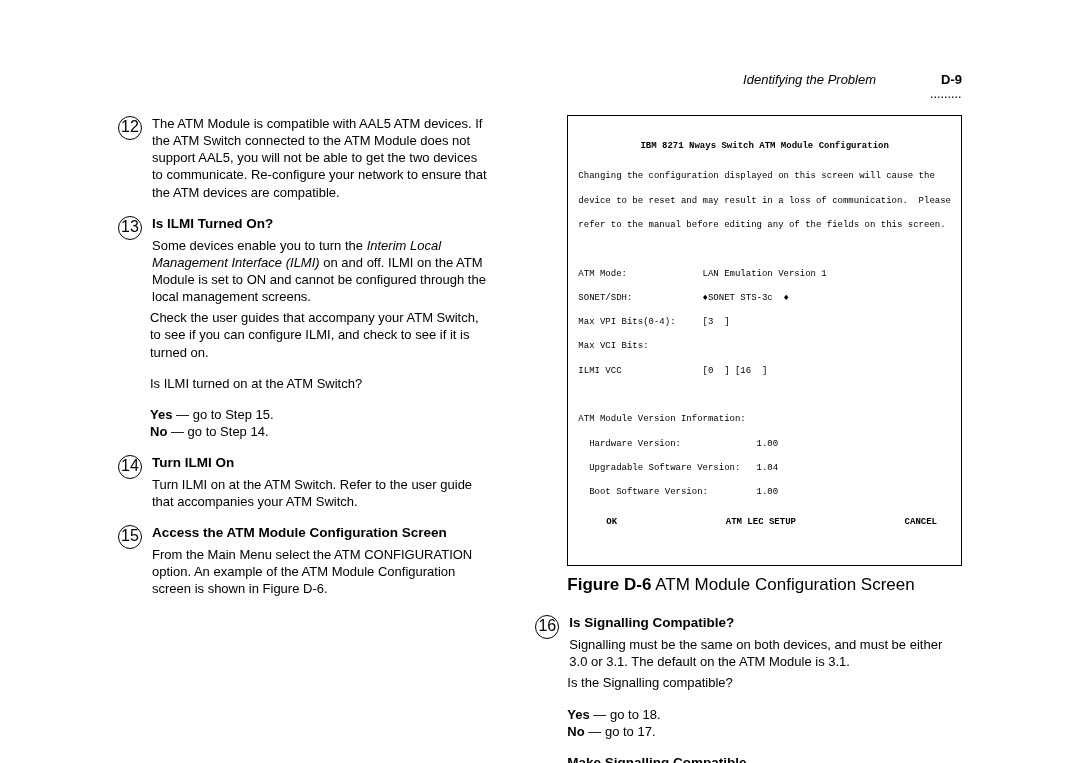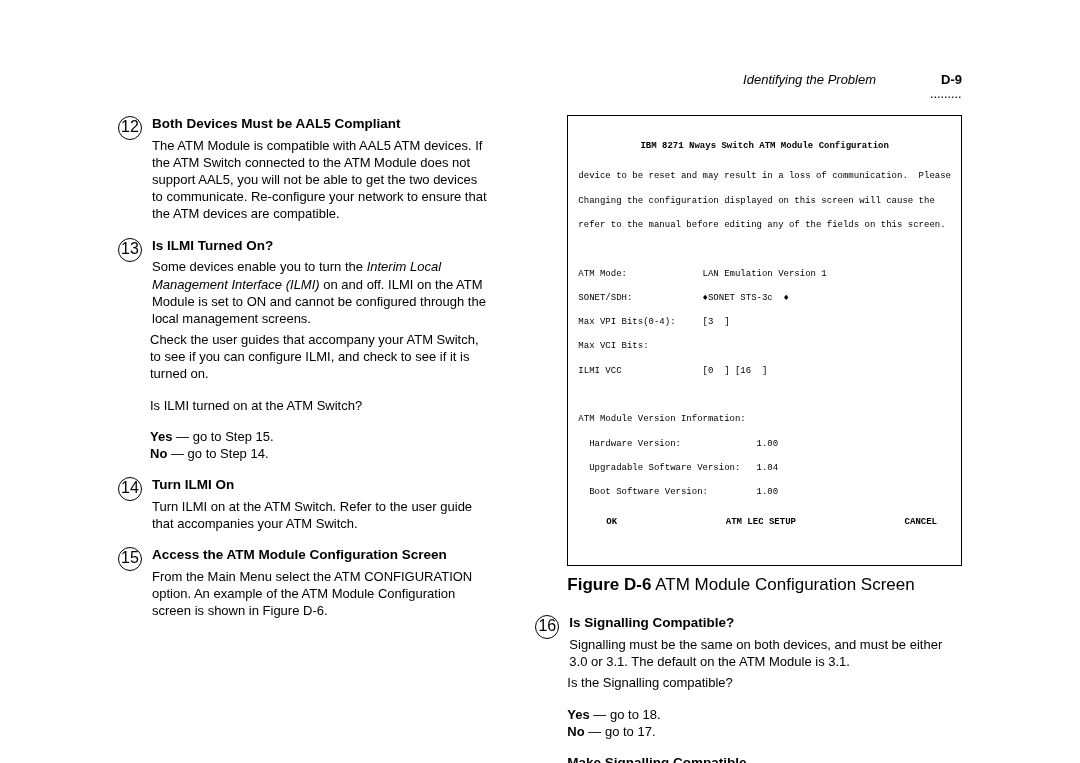--- a/index.html
+++ b/index.html
@@ -129,21 +129,20 @@
     </span>
   </div>
 
   <div class="columns">
 
     <div class="col">
 
       <div class="step step-block">
         <div class="step-num"><span class="circle">12</span></div>
         <div class="step-body">
-          <div class="step-title">Both Devices Must be AAL5 Compliant</div>
           <div class="step-text">The ATM Module is compatible with AAL5 ATM devices. If the ATM Switch connected to the ATM Module does not support AAL5, you will not be able to get the two devices to communicate. Re-configure your network to ensure that the ATM devices are compatible.</div>
         </div>
       </div>
 
       <div class="step">
         <div class="step-num"><span class="circle">13</span></div>
         <div class="step-body">
           <div class="step-title">Is ILMI Turned On?</div>
           <div class="step-text">
             <span>Some devices enable you to turn the </span><span class="italic">Interim Local Management Interface (ILMI)</span><span> on and off. ILMI on the ATM Module is set to ON and cannot be configured through the local management screens.</span>
@@ -172,22 +171,22 @@
           <div class="step-text">From the Main Menu select the ATM CONFIGURATION option. An example of the ATM Module Configuration screen is shown in Figure D-6.</div>
         </div>
       </div>
 
     </div>
 
     <div class="col">
 
       <div class="figure-box">
 <div class="center">IBM 8271 Nways Switch ATM Module Configuration</div>
+<div>Changing the configuration displayed on this screen will cause the</div>
 <div>device to be reset and may result in a loss of communication.  Please</div>
-<div>Changing the configuration displayed on this screen will cause the</div>
 <div>refer to the manual before editing any of the fields on this screen.</div>
 <div>&nbsp;</div>
 <div>ATM Mode:              LAN Emulation Version 1</div>
 <div>SONET/SDH:             ♦SONET STS-3c  ♦</div>
 <div>Max VPI Bits(0-4):     [3  ]</div>
 <div>Max VCI Bits:</div>
 <div>ILMI VCC               [0  ] [16  ]</div>
 <div>&nbsp;</div>
 <div>ATM Module Version Information:</div>
 <div>  Hardware Version:              1.00</div>

